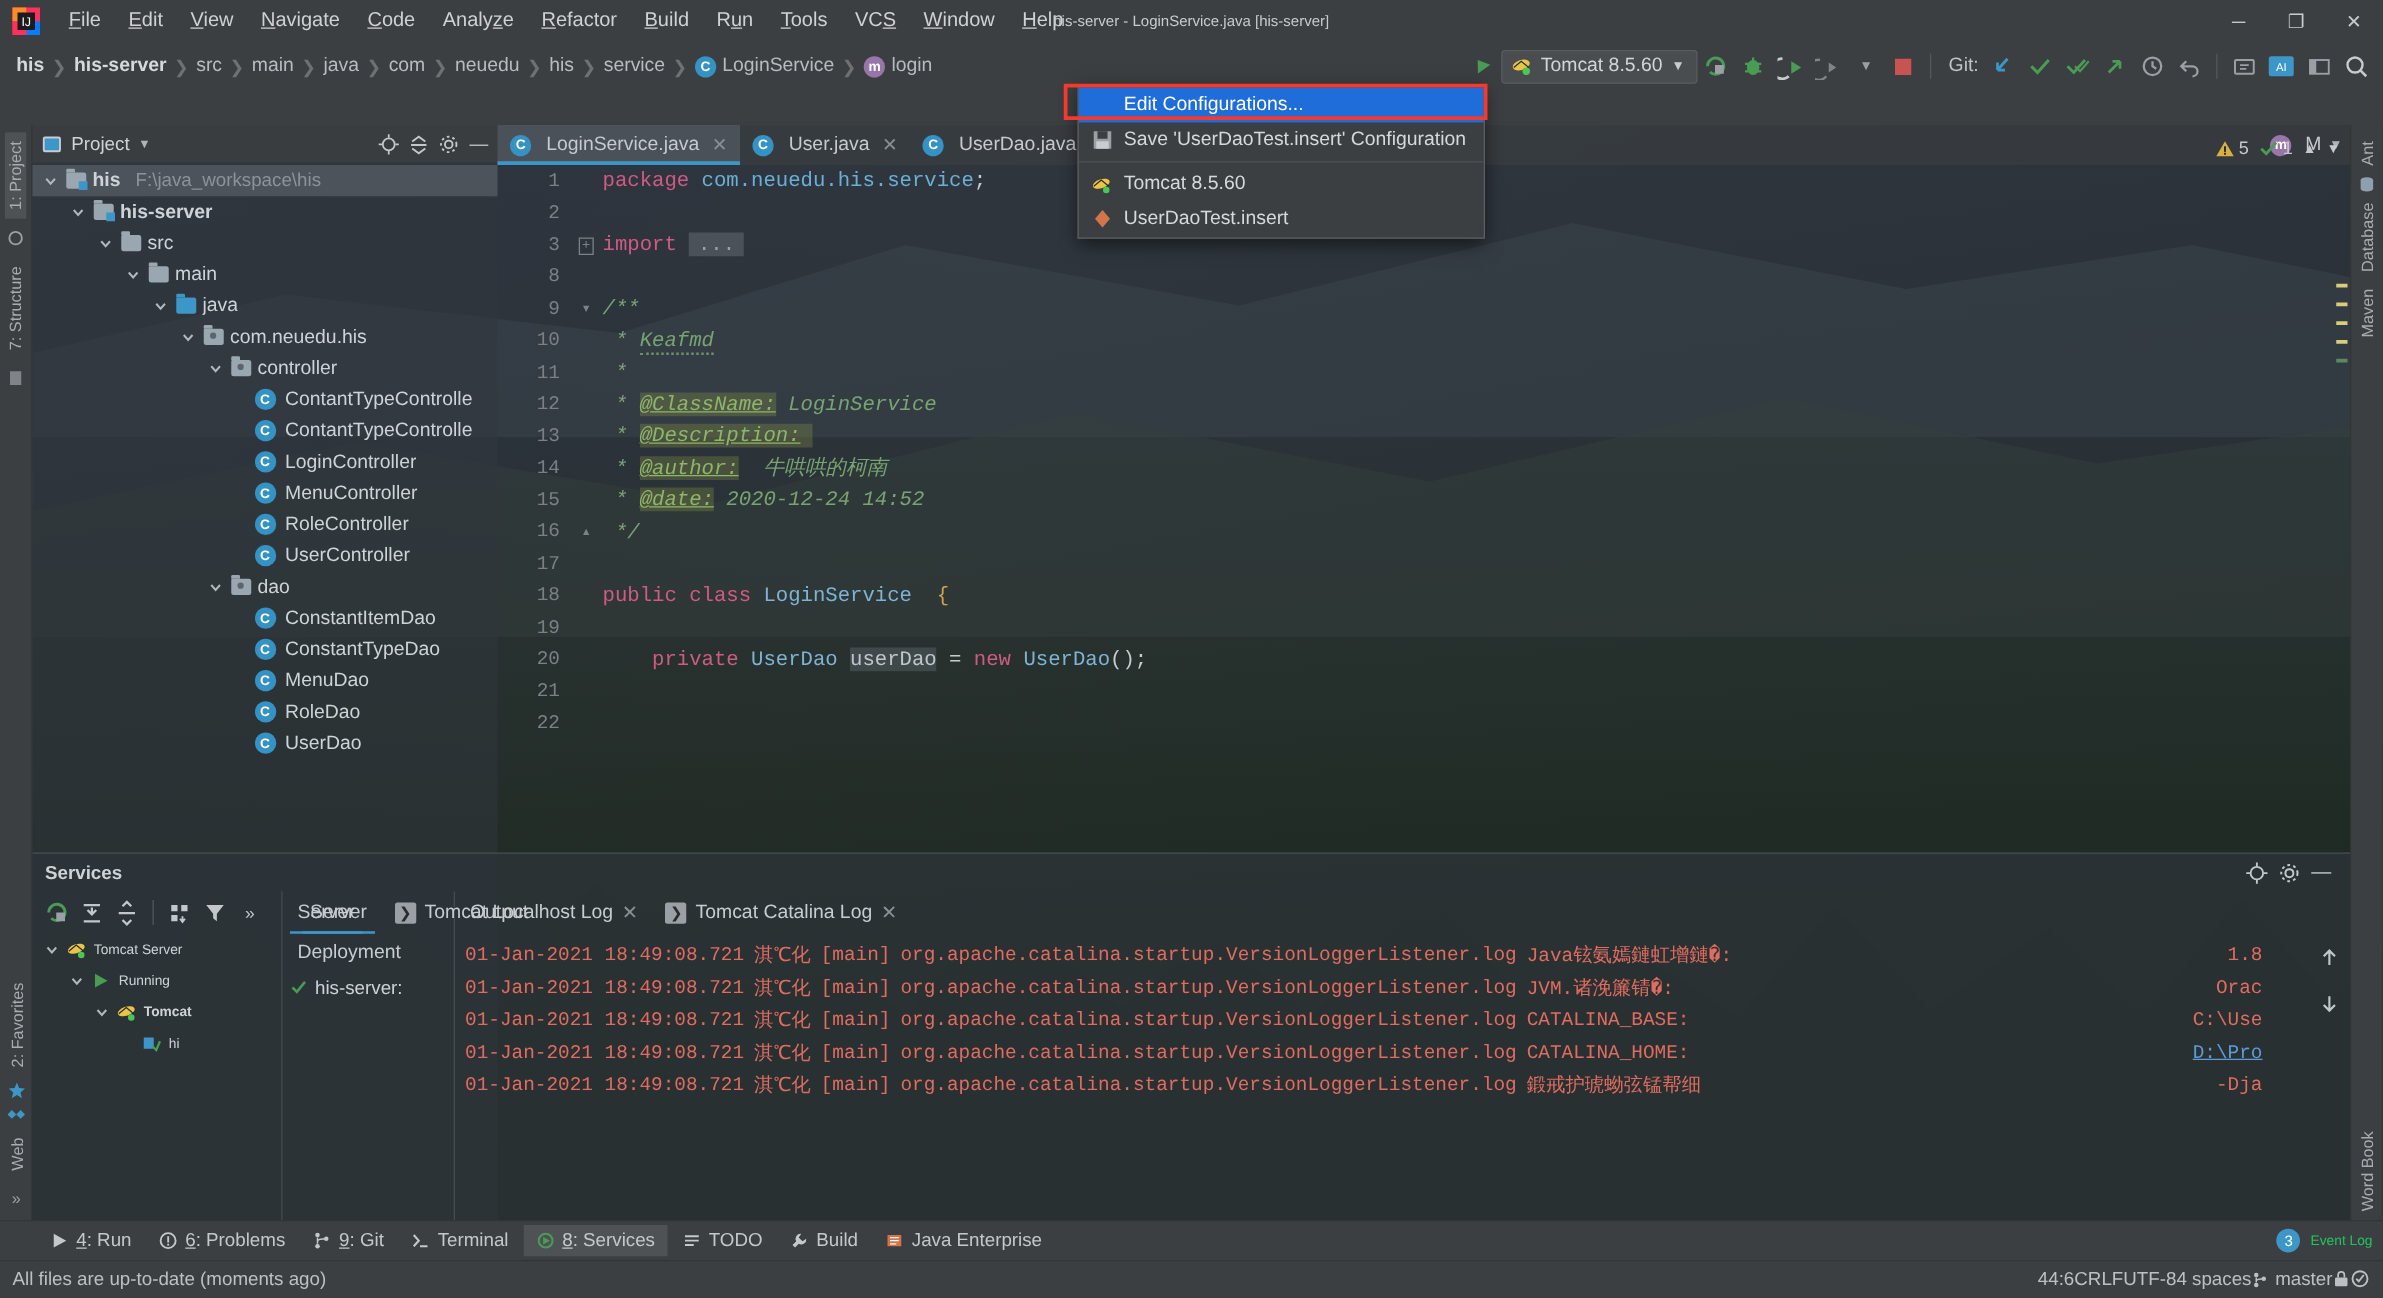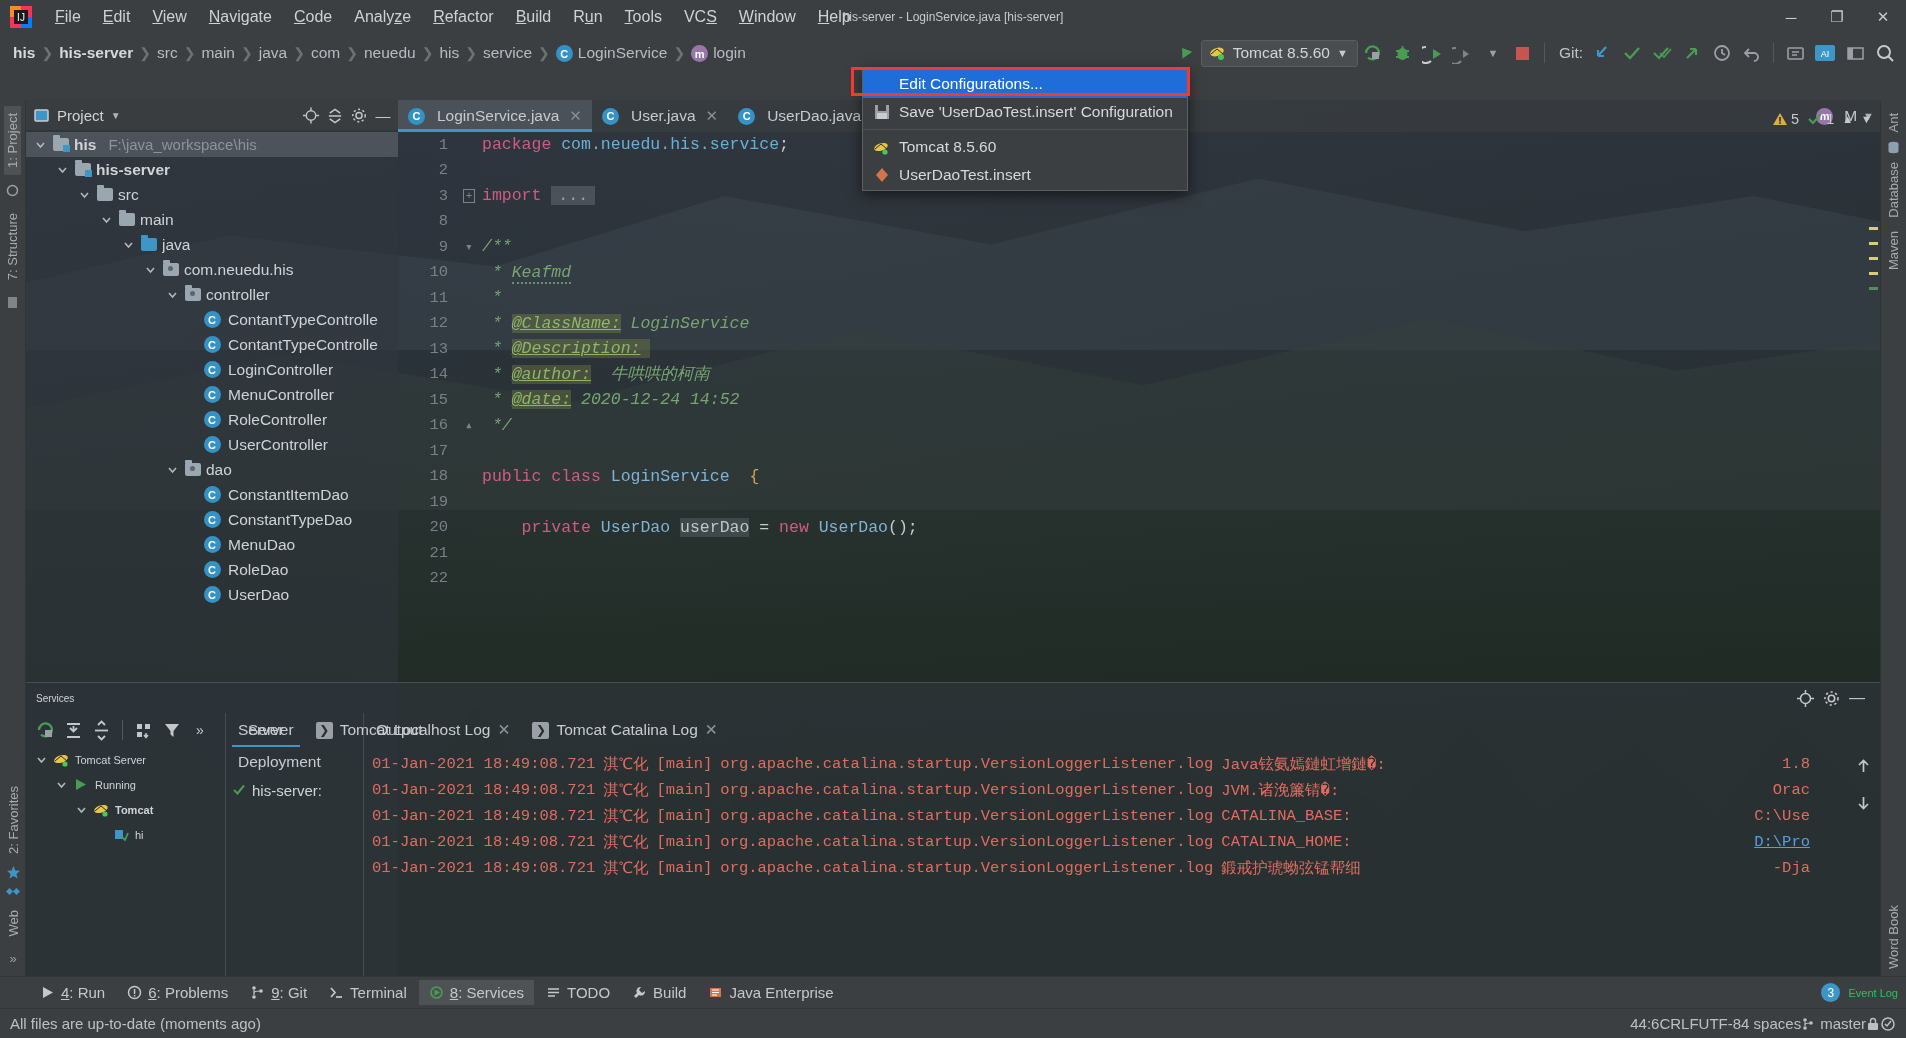--- a/index.html
+++ b/index.html
@@ -191,21 +191,21 @@
   
   .codescroll { position: absolute; right: 0; top: 32px; bottom: 0; width: 14px; }
   .mark { position: absolute; right: 2px; width: 9px; height: 3px; background: #d9cd7a; }
 
   
   .services {
     position: absolute; left: 26px; right: 26px; bottom: 62px; height: 294px;
     background: rgba(46,52,58,0.72); border-top: 1px solid #4a4d4f;
   }
   .sv-head { height: 30px; display: flex; align-items: center; padding: 0 10px; }
-  .sv-head .t { font-size: 10px; color: #d0d3d6; flex: 1; }
+  .sv-head .t { font-size: 15px; color: #d0d3d6; flex: 1; font-weight: bold; }
   .sv-body { position: absolute; left: 0; right: 0; top: 30px; bottom: 0; display: flex; }
   .sv-tree { width: 200px; border-right: 1px solid rgba(80,86,92,0.7); }
   .sv-toolbar { height: 34px; display: flex; align-items: center; gap: 2px; padding: 0 6px; }
   .sv-ic { width: 26px; height: 26px; display: inline-flex; align-items: center; justify-content: center; }
   .svnode { display: flex; align-items: center; gap: 5px; height: 25px; font-size: 11px; color: #cfd3d7; white-space: nowrap; }
   .sv-tabs { display: flex; align-items: center; height: 34px; padding-left: 12px; gap: 20px; }
   .sv-tab { font-size: 15.5px; color: #c8ccd0; position: relative; height: 34px; display: flex; align-items: center; }
   .sv-tab.active::after { content:''; position:absolute; left:-6px; right:-6px; bottom:0; height:2px; background:#3d96c8; }
   .sv-subtab { font-size: 15.5px; color: #c8ccd0; padding: 6px 12px; }
 
@@ -241,21 +241,21 @@
   .bb-right { position: absolute; right: 8px; display: flex; align-items: center; gap: 8px; }
   .evt-badge { width: 19px; height: 19px; border-radius: 50%; background: #3d96c8; color: #fff; font-size: 12px; display: inline-flex; align-items: center; justify-content: center; }
 
   
   .statusbar {
     position: absolute; left: 0; right: 0; bottom: 0; height: 30px;
     background: #3c3f41; display: flex; align-items: center; padding: 0 10px;
     font-size: 15px; color: #bcc0c4; border-top: 1px solid #323436;
   }
   .sb-left { flex: 1; display: flex; align-items: center; gap: 8px; }
-  .sb-right { display: flex; align-items: center; }
+  .sb-right { display: flex; align-items: flex-start; }
 
   svg { display: block; }
 </style>
 </head>
 <body>
 
 <div class="app">
 
   <div class="wallpaper">
     <div class="wp-ridge wp-r1"></div>

